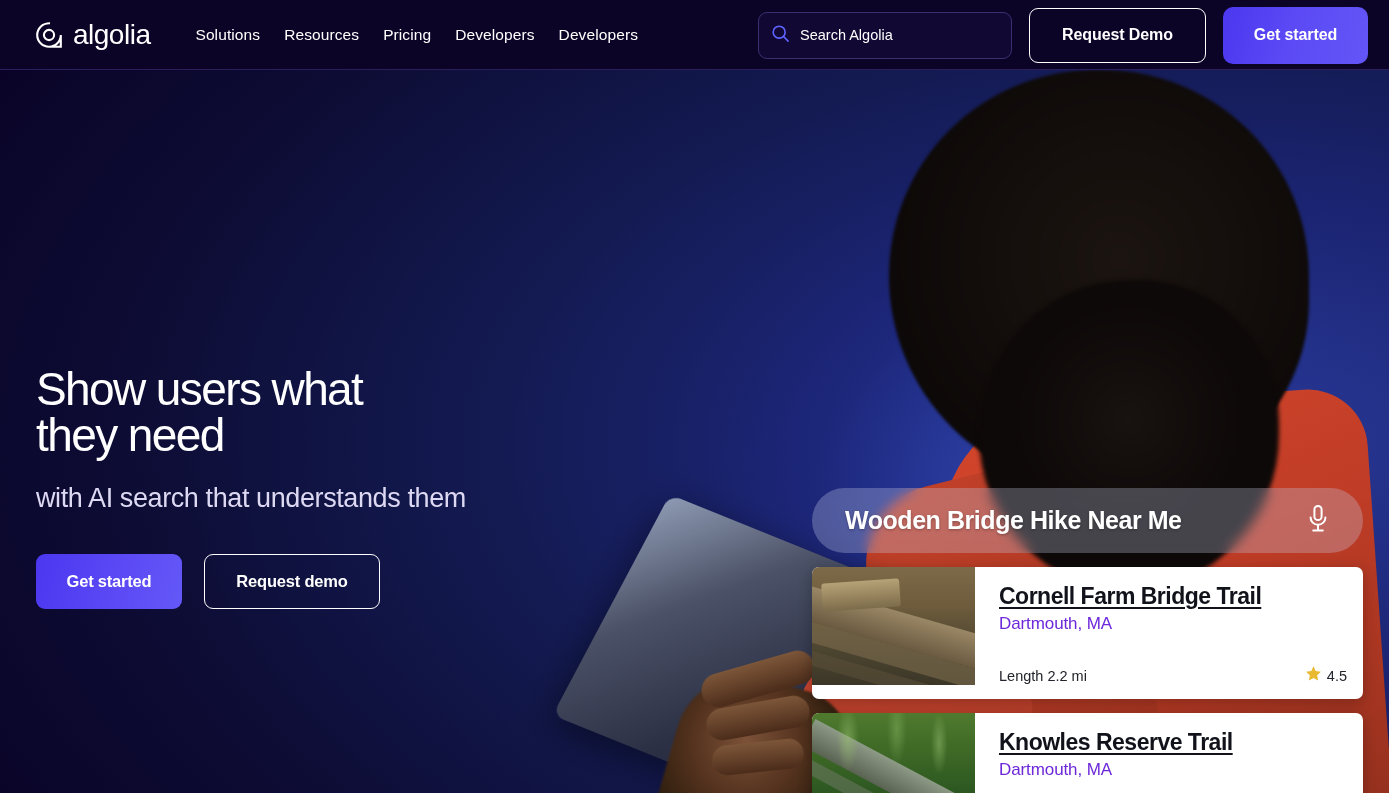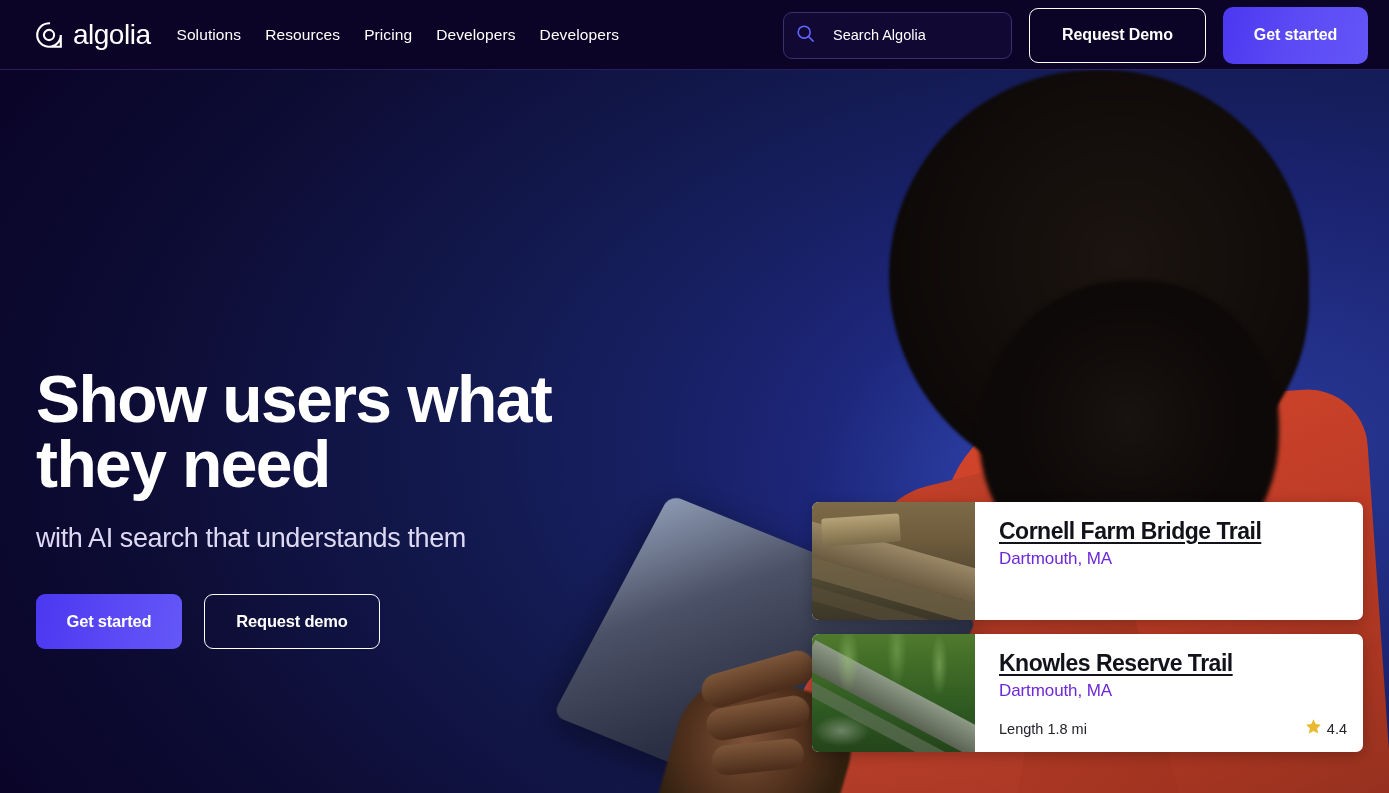--- a/index.html
+++ b/index.html
@@ -48,50 +48,50 @@
     color: #ffffff;
     font-weight: 400;
     line-height: 1;
     font-family: "Liberation Sans", sans-serif;
   }
 
   .nav {
     display: flex;
     align-items: center;
     gap: 24px;
-    margin-left: 26px;
+    margin-left: 45px;
   }
   .nav-link {
     color: #ffffff;
     font-size: 15.5px;
     line-height: 1;
     cursor: pointer;
     white-space: nowrap;
     letter-spacing: 0.1px;
   }
 
   .header-right {
     position: absolute;
     right: 0;
     top: 0;
     height: 70px;
     display: flex;
     align-items: center;
   }
 
   .search-box {
-    width: 229px;
+    width: 254px;
     height: 47px;
     border: 1px solid #3b2f70;
     border-radius: 9px;
     background: #110833;
     display: flex;
     align-items: center;
     padding: 0 12px;
-    gap: 18px;
+    gap: 10px;
     cursor: text;
   }
   .search-input {
     border: 0;
     outline: 0;
     background: transparent;
     color: #ffffff;
     font-size: 14.5px;
     font-family: "Liberation Sans", sans-serif;
     width: 170px;
@@ -242,23 +242,23 @@
     width: 230px; height: 200px;
     background: linear-gradient(160deg, #c94530 0%, #9c3320 100%);
     border-radius: 50px 20px 0 0;
     transform: rotate(10deg);
   }
 
   
   .hero-copy { position: absolute; left: 36px; top: 297px; width: 560px; z-index: 10; }
   .headline {
     color: #ffffff;
-    font-size: 66px;
+    font-size: 46px;
     line-height: 0.99;
-    font-weight: bold;
+    font-weight: normal;
     letter-spacing: -1.6px;
     white-space: pre-line;
     font-family: "Liberation Sans", sans-serif;
   }
   .subhead {
     margin-top: 25px;
     color: #ded9f3;
     font-size: 27px;
     letter-spacing: -0.4px;
     font-weight: 400;
@@ -303,21 +303,21 @@
   }
   .mic-btn {
     width: 34px; height: 34px;
     display: flex; align-items: center; justify-content: center;
     background: transparent; border: 0; cursor: pointer;
     margin-right: 4px;
   }
 
   .result-card {
     margin-top: 14px;
-    width: 551px; height: 118px;
+    width: 551px; height: 132px;
     background: #ffffff;
     border-radius: 7px;
     display: flex;
     overflow: hidden;
     cursor: pointer;
     box-shadow: 0 3px 14px rgba(0,0,0,0.25);
   }
   .thumb {
     width: 163px; height: 118px;
     flex: 0 0 163px;
@@ -467,26 +467,50 @@
 they need</h1>
       <p class="subhead">with AI search that understands them</p>
       <div class="cta-row">
         <button class="btn-start-hero">Get started</button>
         <button class="btn-demo-hero">Request demo</button>
       </div>
     </div>
 
     <div class="widget">
 
+      <div class="voice-bar">
+        <span class="voice-text">Wooden Bridge Hike Near Me</span>
+        <button class="mic-btn">
+          <span>
+            <svg width="24" height="30" viewBox="0 0 24 30" fill="none">
+              <rect x="8.4" y="2" width="7.2" height="14" rx="3.6" stroke="#ffffff" stroke-width="2"></rect>
+              <path d="M4.6 13.4a7.4 7.4 0 0 0 14.8 0" stroke="#ffffff" stroke-width="2" stroke-linecap="round"></path>
+              <line x1="12" y1="21" x2="12" y2="25.6" stroke="#ffffff" stroke-width="2" stroke-linecap="round"></line>
+              <line x1="7.2" y1="26.4" x2="16.8" y2="26.4" stroke="#ffffff" stroke-width="2" stroke-linecap="round"></line>
+            </svg>
+          </span>
+        </button>
+      </div>
 
       <div class="result-card">
         <div class="thumb dry"></div>
         <div class="card-body">
           <a class="card-title">Cornell Farm Bridge Trail</a>
           <div class="card-sub">Dartmouth, MA</div>
+          <div class="card-foot">
+            <span class="card-len">Length 2.2 mi</span>
+            <span class="card-rate">
+              <span>
+                <svg width="17" height="17" viewBox="0 0 20 20">
+                  <polygon points="10,1.4 12.6,7 18.7,7.8 14.3,12.1 15.4,18.2 10,15.3 4.6,18.2 5.7,12.1 1.3,7.8 7.4,7" fill="#e8b931"></polygon>
+                </svg>
+              </span>
+              <span class="rate-val">4.5</span>
+            </span>
+          </div>
         </div>
       </div>
 
       <div class="result-card">
         <div class="thumb green"></div>
         <div class="card-body">
           <a class="card-title">Knowles Reserve Trail</a>
           <div class="card-sub">Dartmouth, MA</div>
           <div class="card-foot">
             <span class="card-len">Length 1.8 mi</span>

